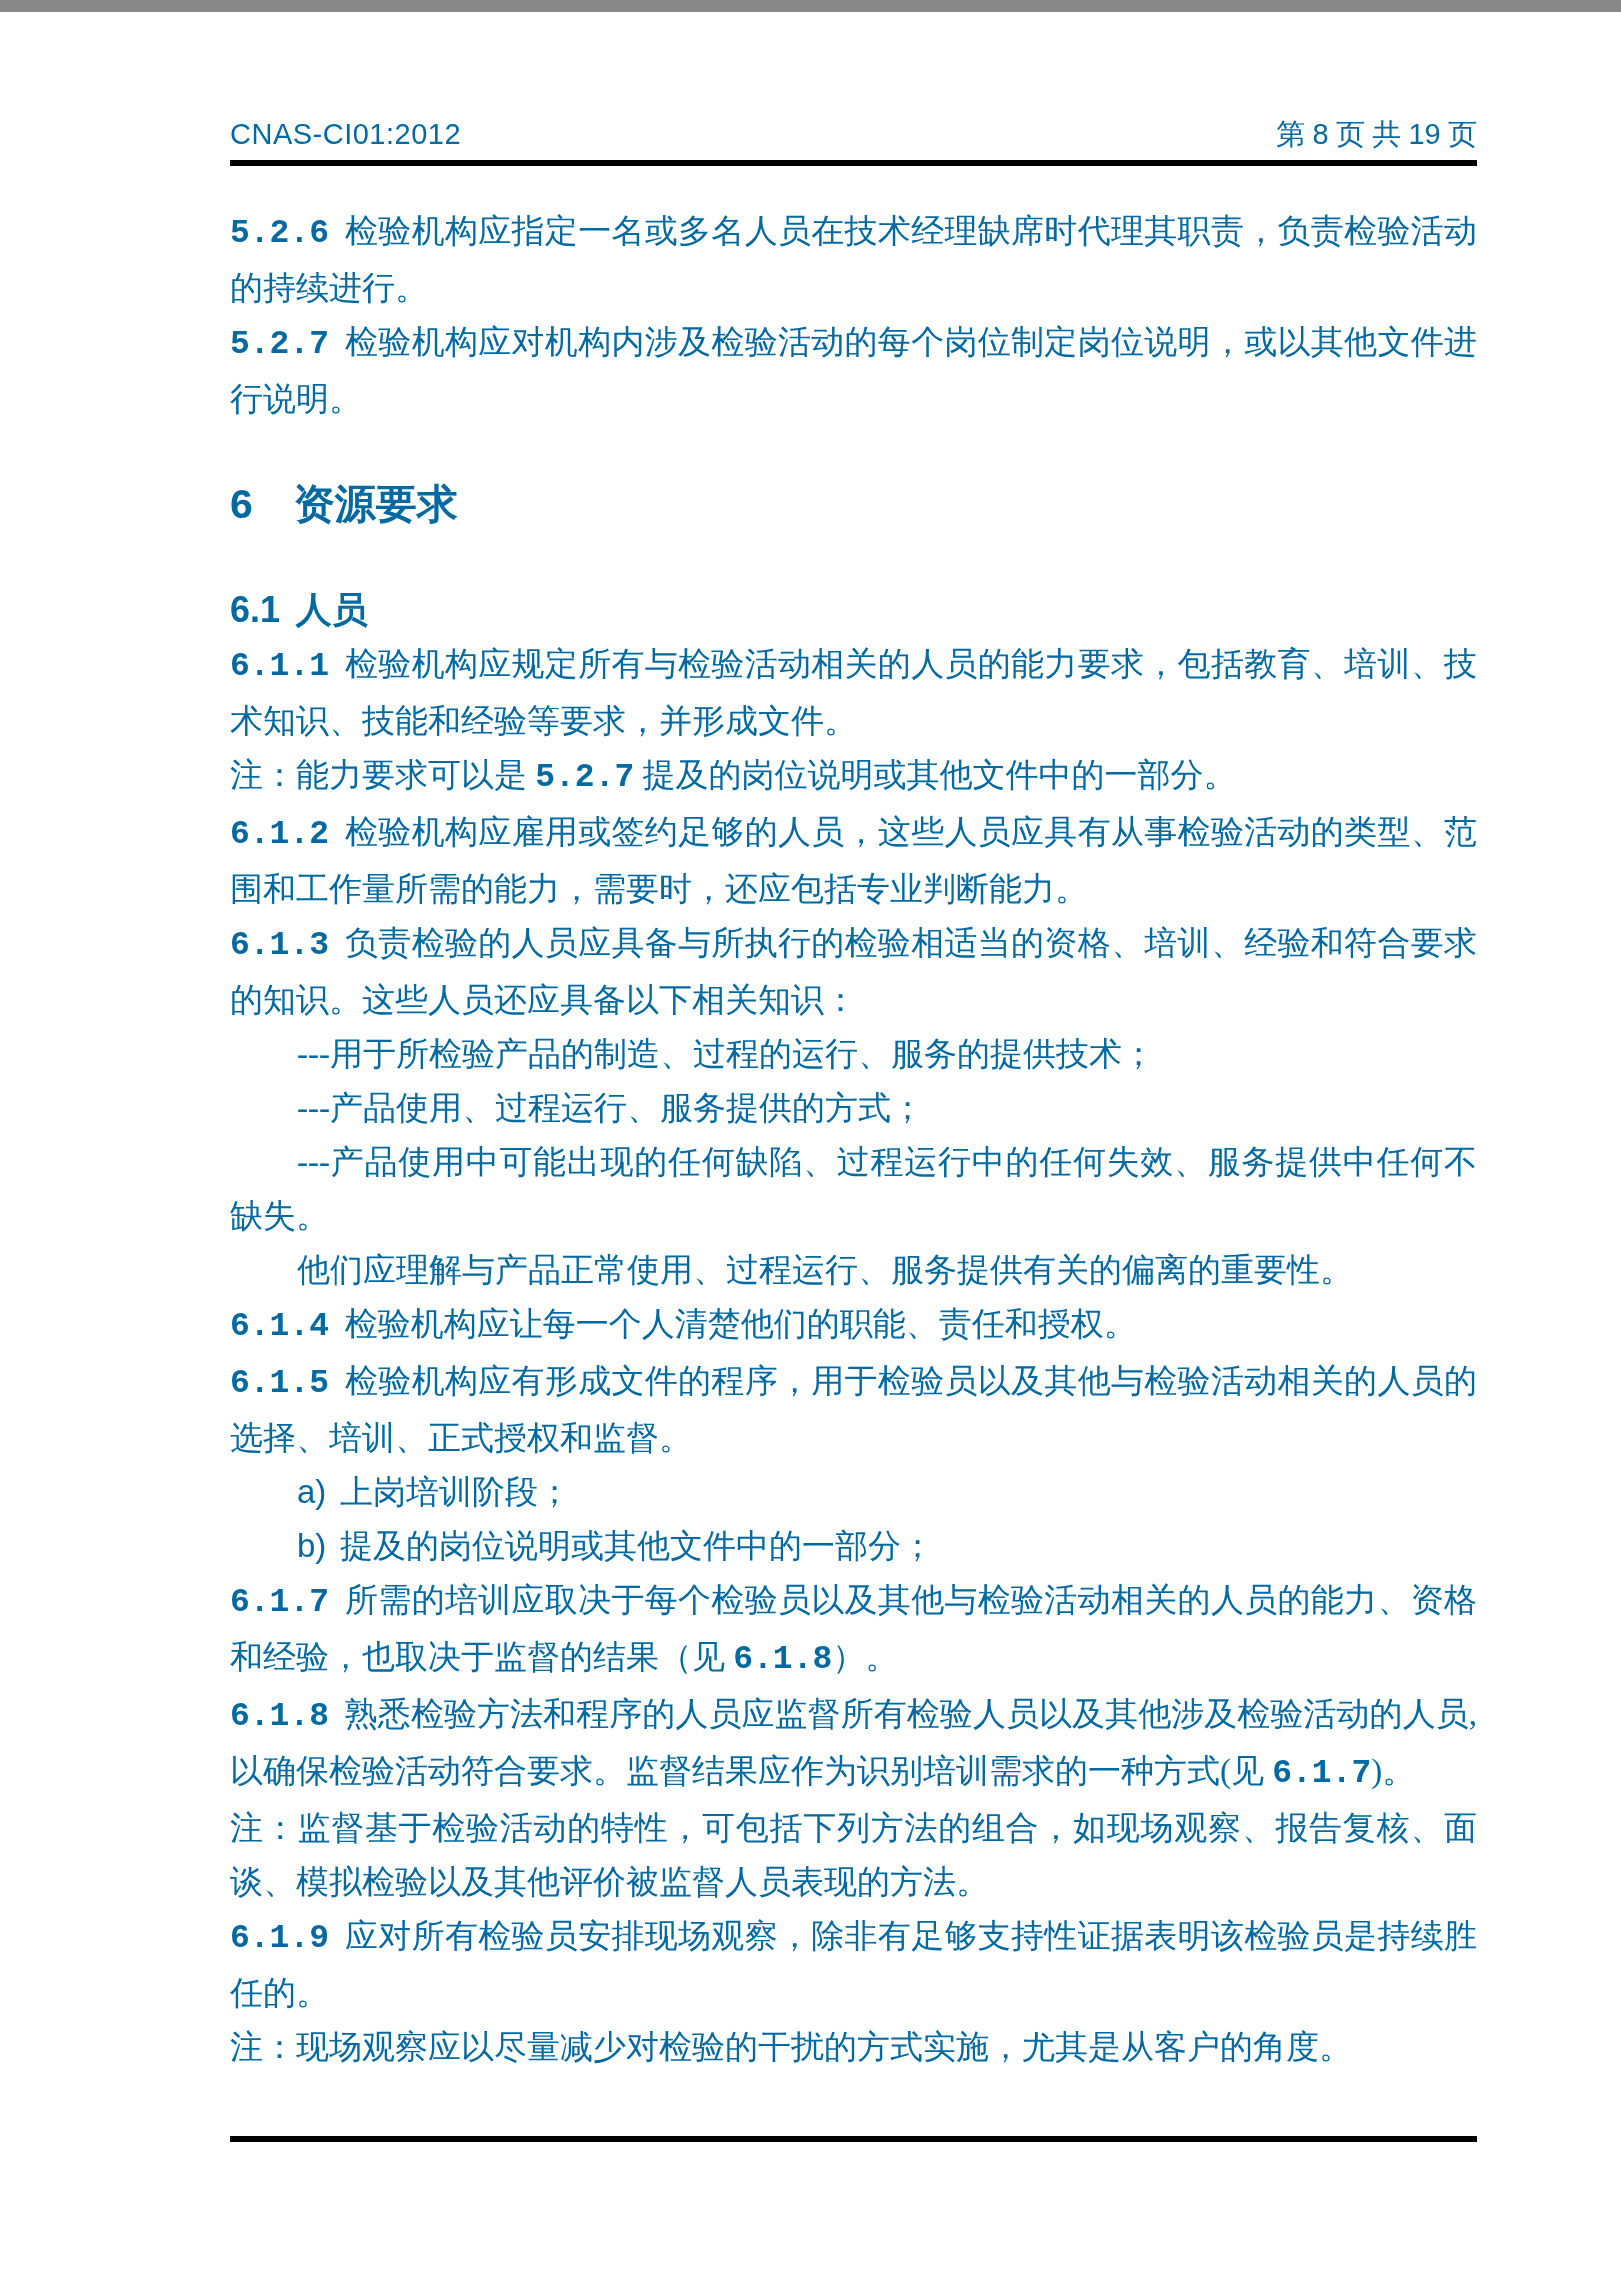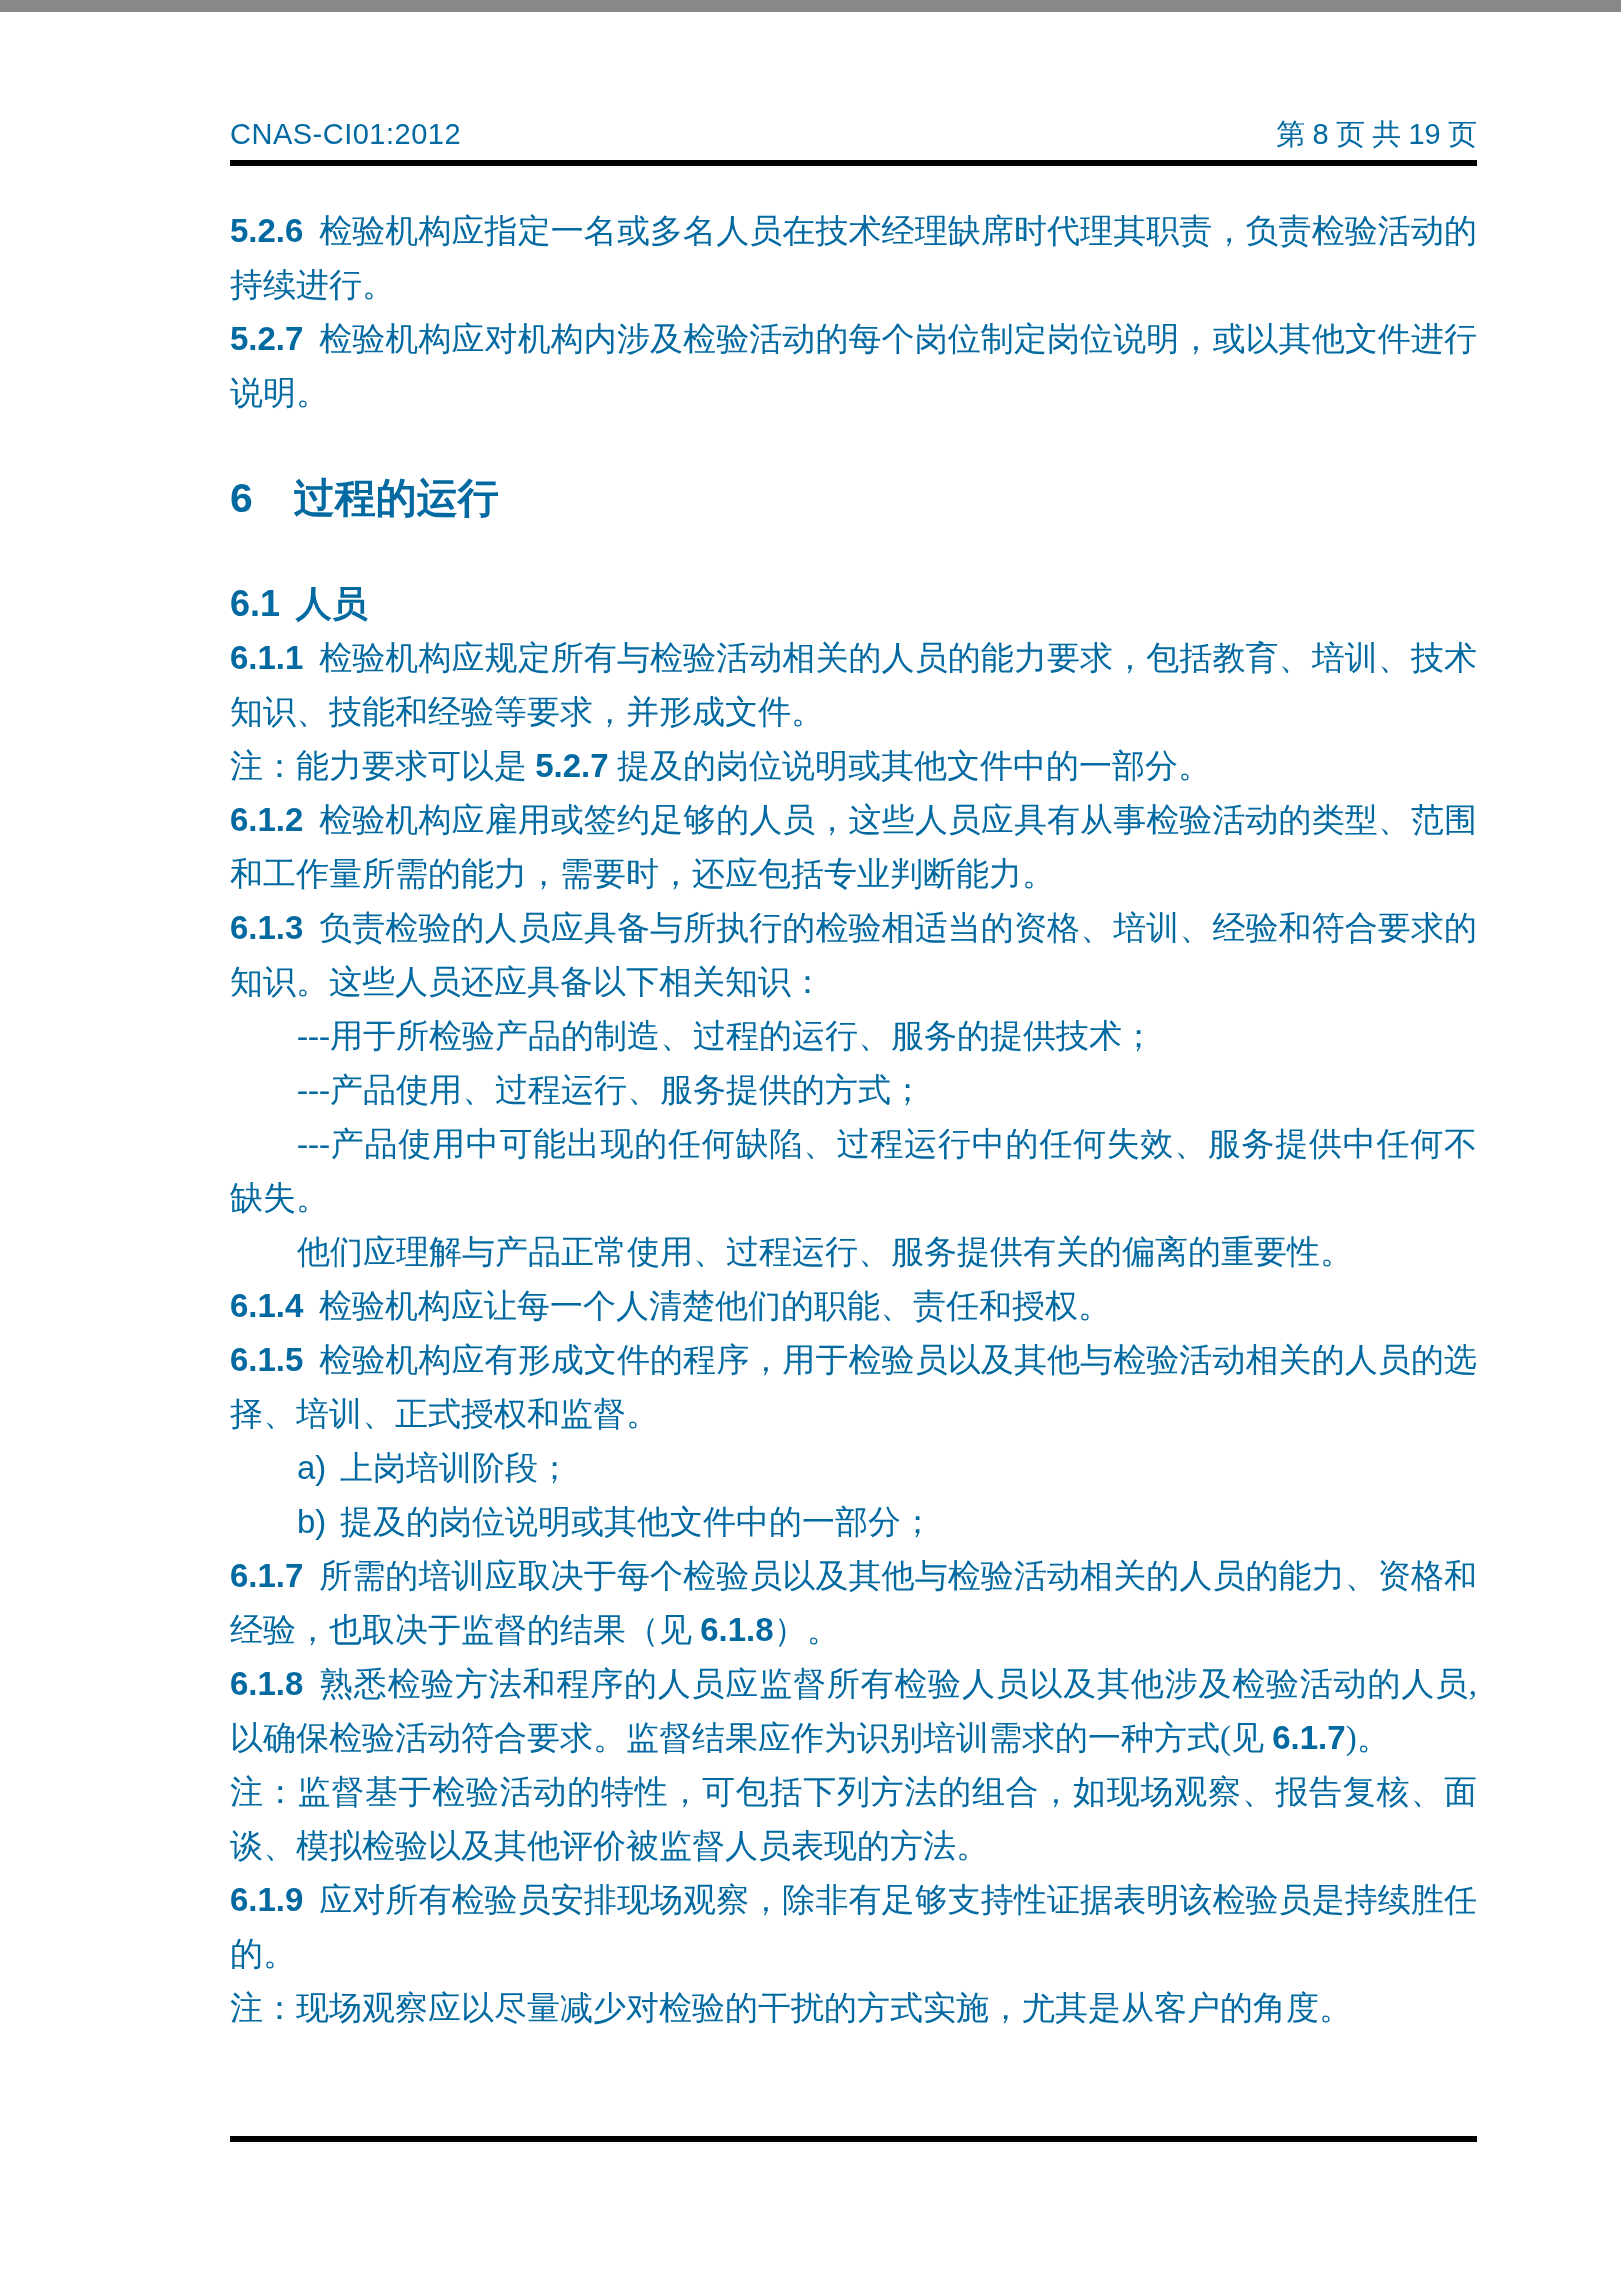--- a/index.html
+++ b/index.html
@@ -22,21 +22,21 @@
   .page-info { font-family:"Liberation Serif","DejaVu Serif",serif; }
   .rule { height:5.9px; background:#000; margin-top:8.8px; }
   
   .content {
     position:absolute; left:230px; width:1247px; top:192px;
     font-size:33px; line-height:54px;
     text-align:justify;
   }
   .content p { margin:0; }
   .num {
-    font-family:Liberation Sans, sans-serif;
+    font-family:Liberation Mono, monospace;
     font-weight:bold;
   }
   .num-light {
     font-family:"Liberation Sans","DejaVu Sans",sans-serif;
     font-weight:normal;
   }
   .clause-num { margin-right:15.7px; }
   h1.sec {
     font-size:41px; line-height:59px; margin:49px 0 49px 0;
     font-family:"Liberation Sans","DejaVu Sans",sans-serif; font-weight:bold;
@@ -70,21 +70,21 @@
     </div>
     <div class="rule"></div>
   </div>
 
   <div class="content">
 
     <p><span class="num clause-num">5.2.6</span><span>检验机构应指定一名或多名人员在技术经理缺席时代理其职责，负责检验活动的持续进行。</span></p>
 
     <p><span class="num clause-num">5.2.7</span><span>检验机构应对机构内涉及检验活动的每个岗位制定岗位说明，或以其他文件进行说明。</span></p>
 
-    <h1 class="sec"><span class="h-num">6</span><span>过程的运行</span></h1>
+    <h1 class="sec"><span class="h-num">6</span><span>资源要求</span></h1>
 
     <h2 class="sec"><span class="h-num">6.1</span><span>人员</span></h2>
 
     <p><span class="num clause-num">6.1.1</span><span>检验机构应规定所有与检验活动相关的人员的能力要求，包括教育、培训、技术知识、技能和经验等要求，并形成文件。</span></p>
 
     <p>注：能力要求可以是 <span class="num">5.2.7</span> 提及的岗位说明或其他文件中的一部分。</p>
 
     <p><span class="num clause-num">6.1.2</span><span>检验机构应雇用或签约足够的人员，这些人员应具有从事检验活动的类型、范围和工作量所需的能力，需要时，还应包括专业判断能力。</span></p>
 
     <p><span class="num clause-num">6.1.3</span><span>负责检验的人员应具备与所执行的检验相适当的资格、培训、经验和符合要求的知识。这些人员还应具备以下相关知识：</span></p>

